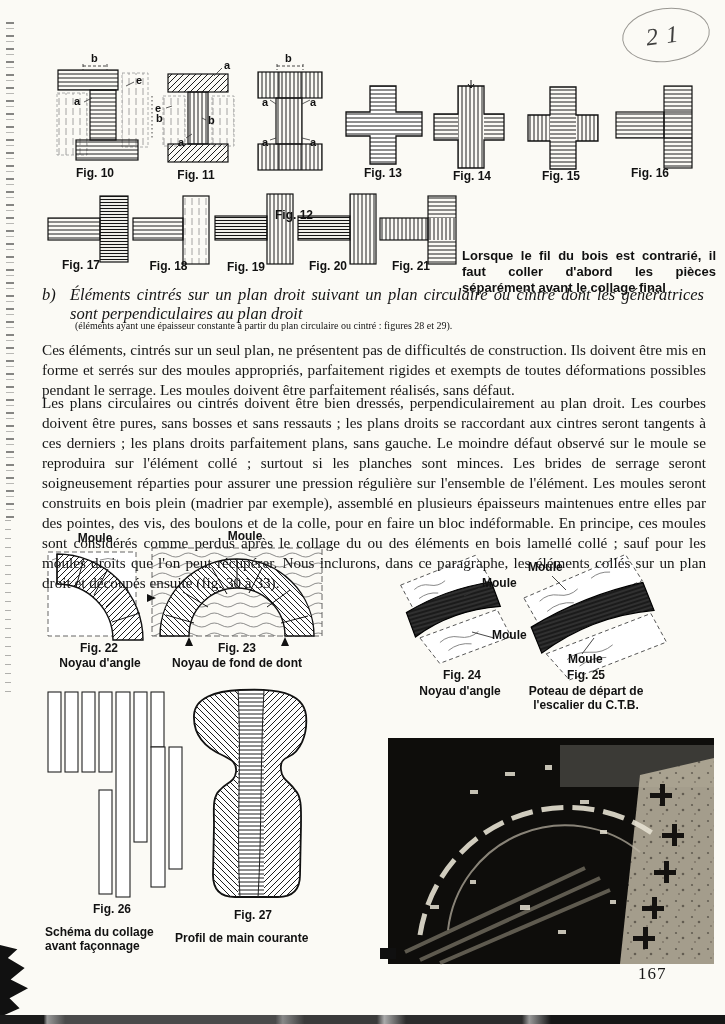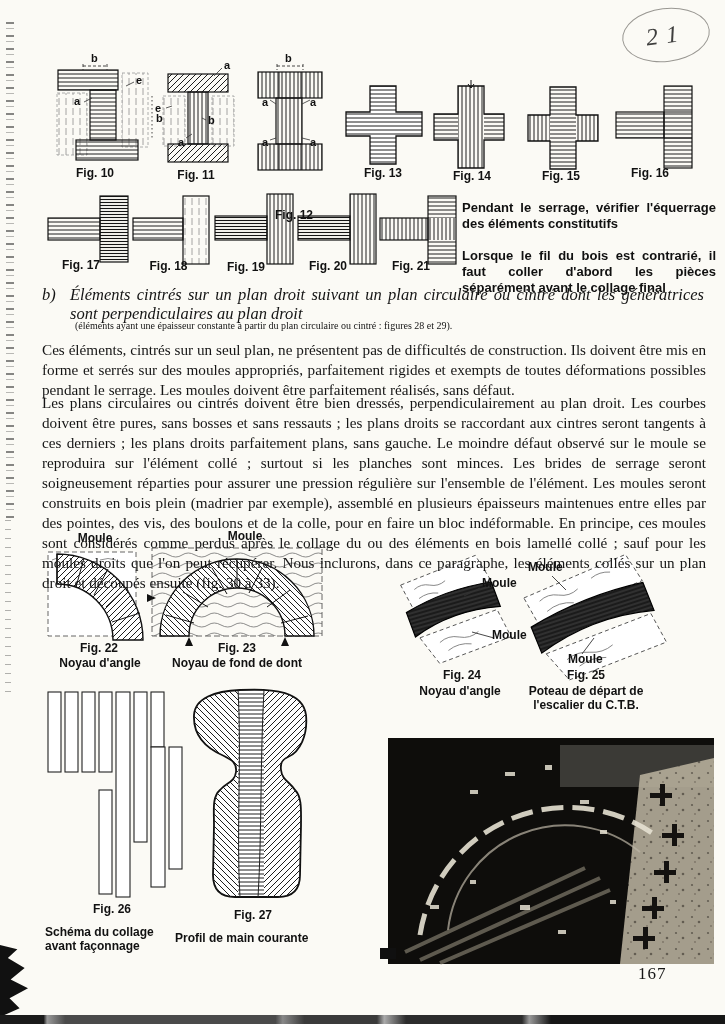--- a/index.html
+++ b/index.html
@@ -300,21 +300,20 @@
   <span class="ltr" style="left:310px;top:96px;">a</span>
   <span class="ltr" style="left:262px;top:136px;">a</span>
   <span class="ltr" style="left:310px;top:136px;">a</span>
 
   <div class="cap cc" style="left:81px; top:258px;">Fig. 17</div>
   <div class="cap cc" style="left:163px;top:259px;padding-left:11px;">Fig. 18</div>
   <div class="cap cc" style="left:246px;top:260px;">Fig. 19</div>
   <div class="cap cc" style="left:328px;top:259px;">Fig. 20</div>
   <div class="cap cc" style="left:411px;top:259px;">Fig. 21</div>
 
-  <div class="note" style="top:200px;">Pendant le serrage, vérifier l'équerrage des éléments constitutifs</div>
   <div class="note" style="top:236px;margin-top:12px;">Lorsque le fil du bois est contrarié, il faut coller d'abord les pièces séparément avant le collage final</div>
 
   <div class="hb">
     <span class="mk">b)</span>
     <span class="tt">Éléments cintrés sur un plan droit suivant un plan circulaire ou cintré dont les génératrices sont perpendiculaires au plan droit</span>
   </div>
   <div class="subnote">(éléments ayant une épaisseur constante à partir du plan circulaire ou cintré : figures 28 et 29).</div>
   <div class="body-par" style="top:340px;">Ces éléments, cintrés sur un seul plan, ne présentent pas de difficultés de construction. Ils doivent être mis en forme et serrés sur des moules appropriés, parfaitement rigides et exempts de toutes déformations possibles pendant le serrage. Les moules doivent être parfaitement réalisés, sans défaut.</div>
   <div class="body-par" style="top:393px;">Les plans circulaires ou cintrés doivent être bien dressés, perpendiculairement au plan droit. Les courbes doivent être pures, sans bosses et sans ressauts ; les plans droits se raccordant aux cintres seront tangents à ces derniers ; les plans droits parfaitement plans, sans gauche. Le moindre défaut observé sur le moule se reproduira sur l'élément collé ; surtout si les planches sont minces. Les brides de serrage seront soigneusement réparties pour assurer une pression régulière sur l'ensemble de l'élément. Les moules seront construits en bois plein (madrier par exemple), assemblé en plusieurs épaisseurs maintenues entre elles par des pointes, des vis, des boulons et de la colle, pour en faire un bloc indéformable. En principe, ces moules sont considérés comme perdus après le collage du ou des éléments en bois lamellé collé ; sauf pour les moules droits que l'on peut récupérer. Nous inclurons, dans ce paragraphe, les éléments collés sur un plan droit et découpés ensuite (fig. 30 à 33).</div>
 

